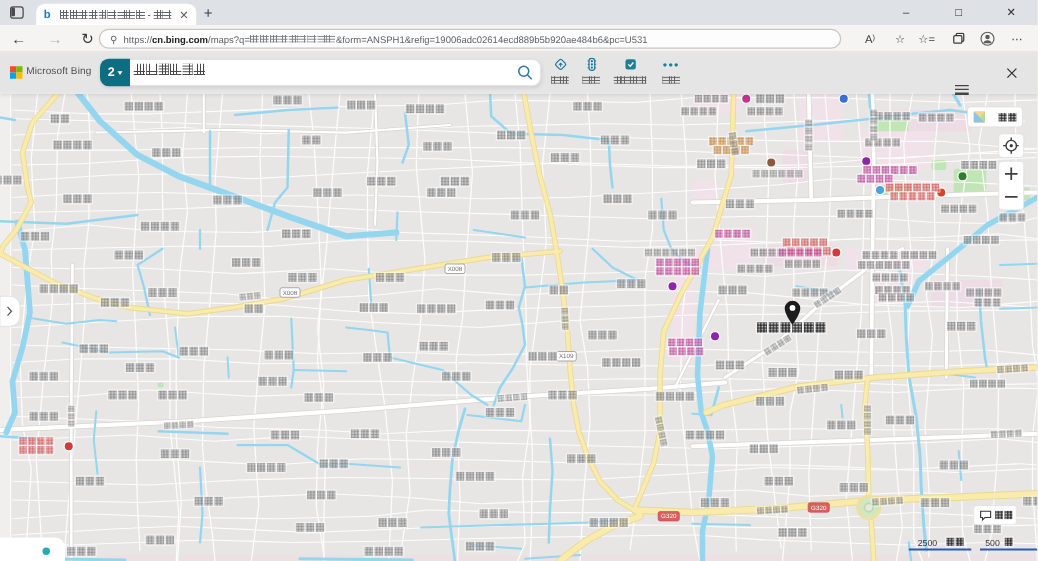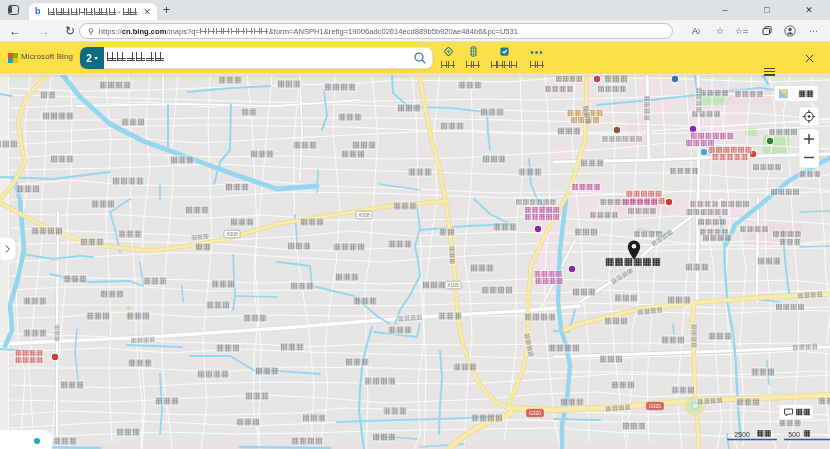--- a/index.html
+++ b/index.html
@@ -14,21 +14,21 @@
 .tclose{margin-left:auto;color:#5f6368;font-size:9px}
 .ntab{position:absolute;left:163px;top:5px;color:#3c4043;font-size:12px;line-height:10px}
 .winc{position:absolute;right:0;top:0;height:20px;display:flex;align-items:center;color:#303030}
 .winc span{width:42px;text-align:center;font-size:9px}
 .toolbar{height:22px;background:#f5f4f2;display:flex;align-items:center;position:relative;border-bottom:1px solid #e3e2e0}
 .nav{color:#3a3a3a;font-size:12px;margin-left:9px}
 .nav.dis{color:#b3b3b3}
 .pill{position:absolute;left:79px;top:3px;width:594px;height:16px;border:1px solid #c6c6c6;border-radius:8px;background:#fdfdfd;
  display:flex;align-items:center;font-size:7.6px;color:#5f6368;padding-left:8px;white-space:nowrap;overflow:hidden}
 .rico{position:absolute;top:3px;height:16px;display:flex;align-items:center;color:#3a3a3a;font-size:9px}
-.header{height:33px;background:#fde047;position:relative;border-bottom:1px solid #e9e9e9;box-shadow:0 1px 3px rgba(0,0,0,.10);z-index:5}
+.header{height:33px;background:#e5e5e5;position:relative;border-bottom:1px solid #e9e9e9;box-shadow:0 1px 3px rgba(0,0,0,.10);z-index:5}
 .mslogo{position:absolute;left:8px;top:11px;width:10px;height:10px}
 .mslogo i{position:absolute;width:4.6px;height:4.6px}
 .bingtxt{position:absolute;left:21px;top:10px;font-size:8px;color:#4e4e4e;letter-spacing:0.1px}
 .sbox{position:absolute;left:80px;top:5px;width:353px;height:22px;background:#fff;border:1px solid #e3e3e3;border-radius:7px;box-shadow:0 1px 3px rgba(0,0,0,.10)}
 .nbox{position:absolute;left:80px;top:5px;width:24px;height:22px;background:#0e6d82;border-radius:7px 0 0 7px;color:#fff;
  font-size:10px;display:flex;align-items:center;justify-content:center;gap:2px}
 .nbox b{font-weight:bold}
 .caret{width:0;height:0;border-left:2.6px solid transparent;border-right:2.6px solid transparent;border-top:3.2px solid #ffffff}
 .query{position:absolute;left:107px;top:9px;font-size:9.5px;color:#1c1c1c}
 .mag{position:absolute;left:413px;top:9px;width:14px;height:14px}

